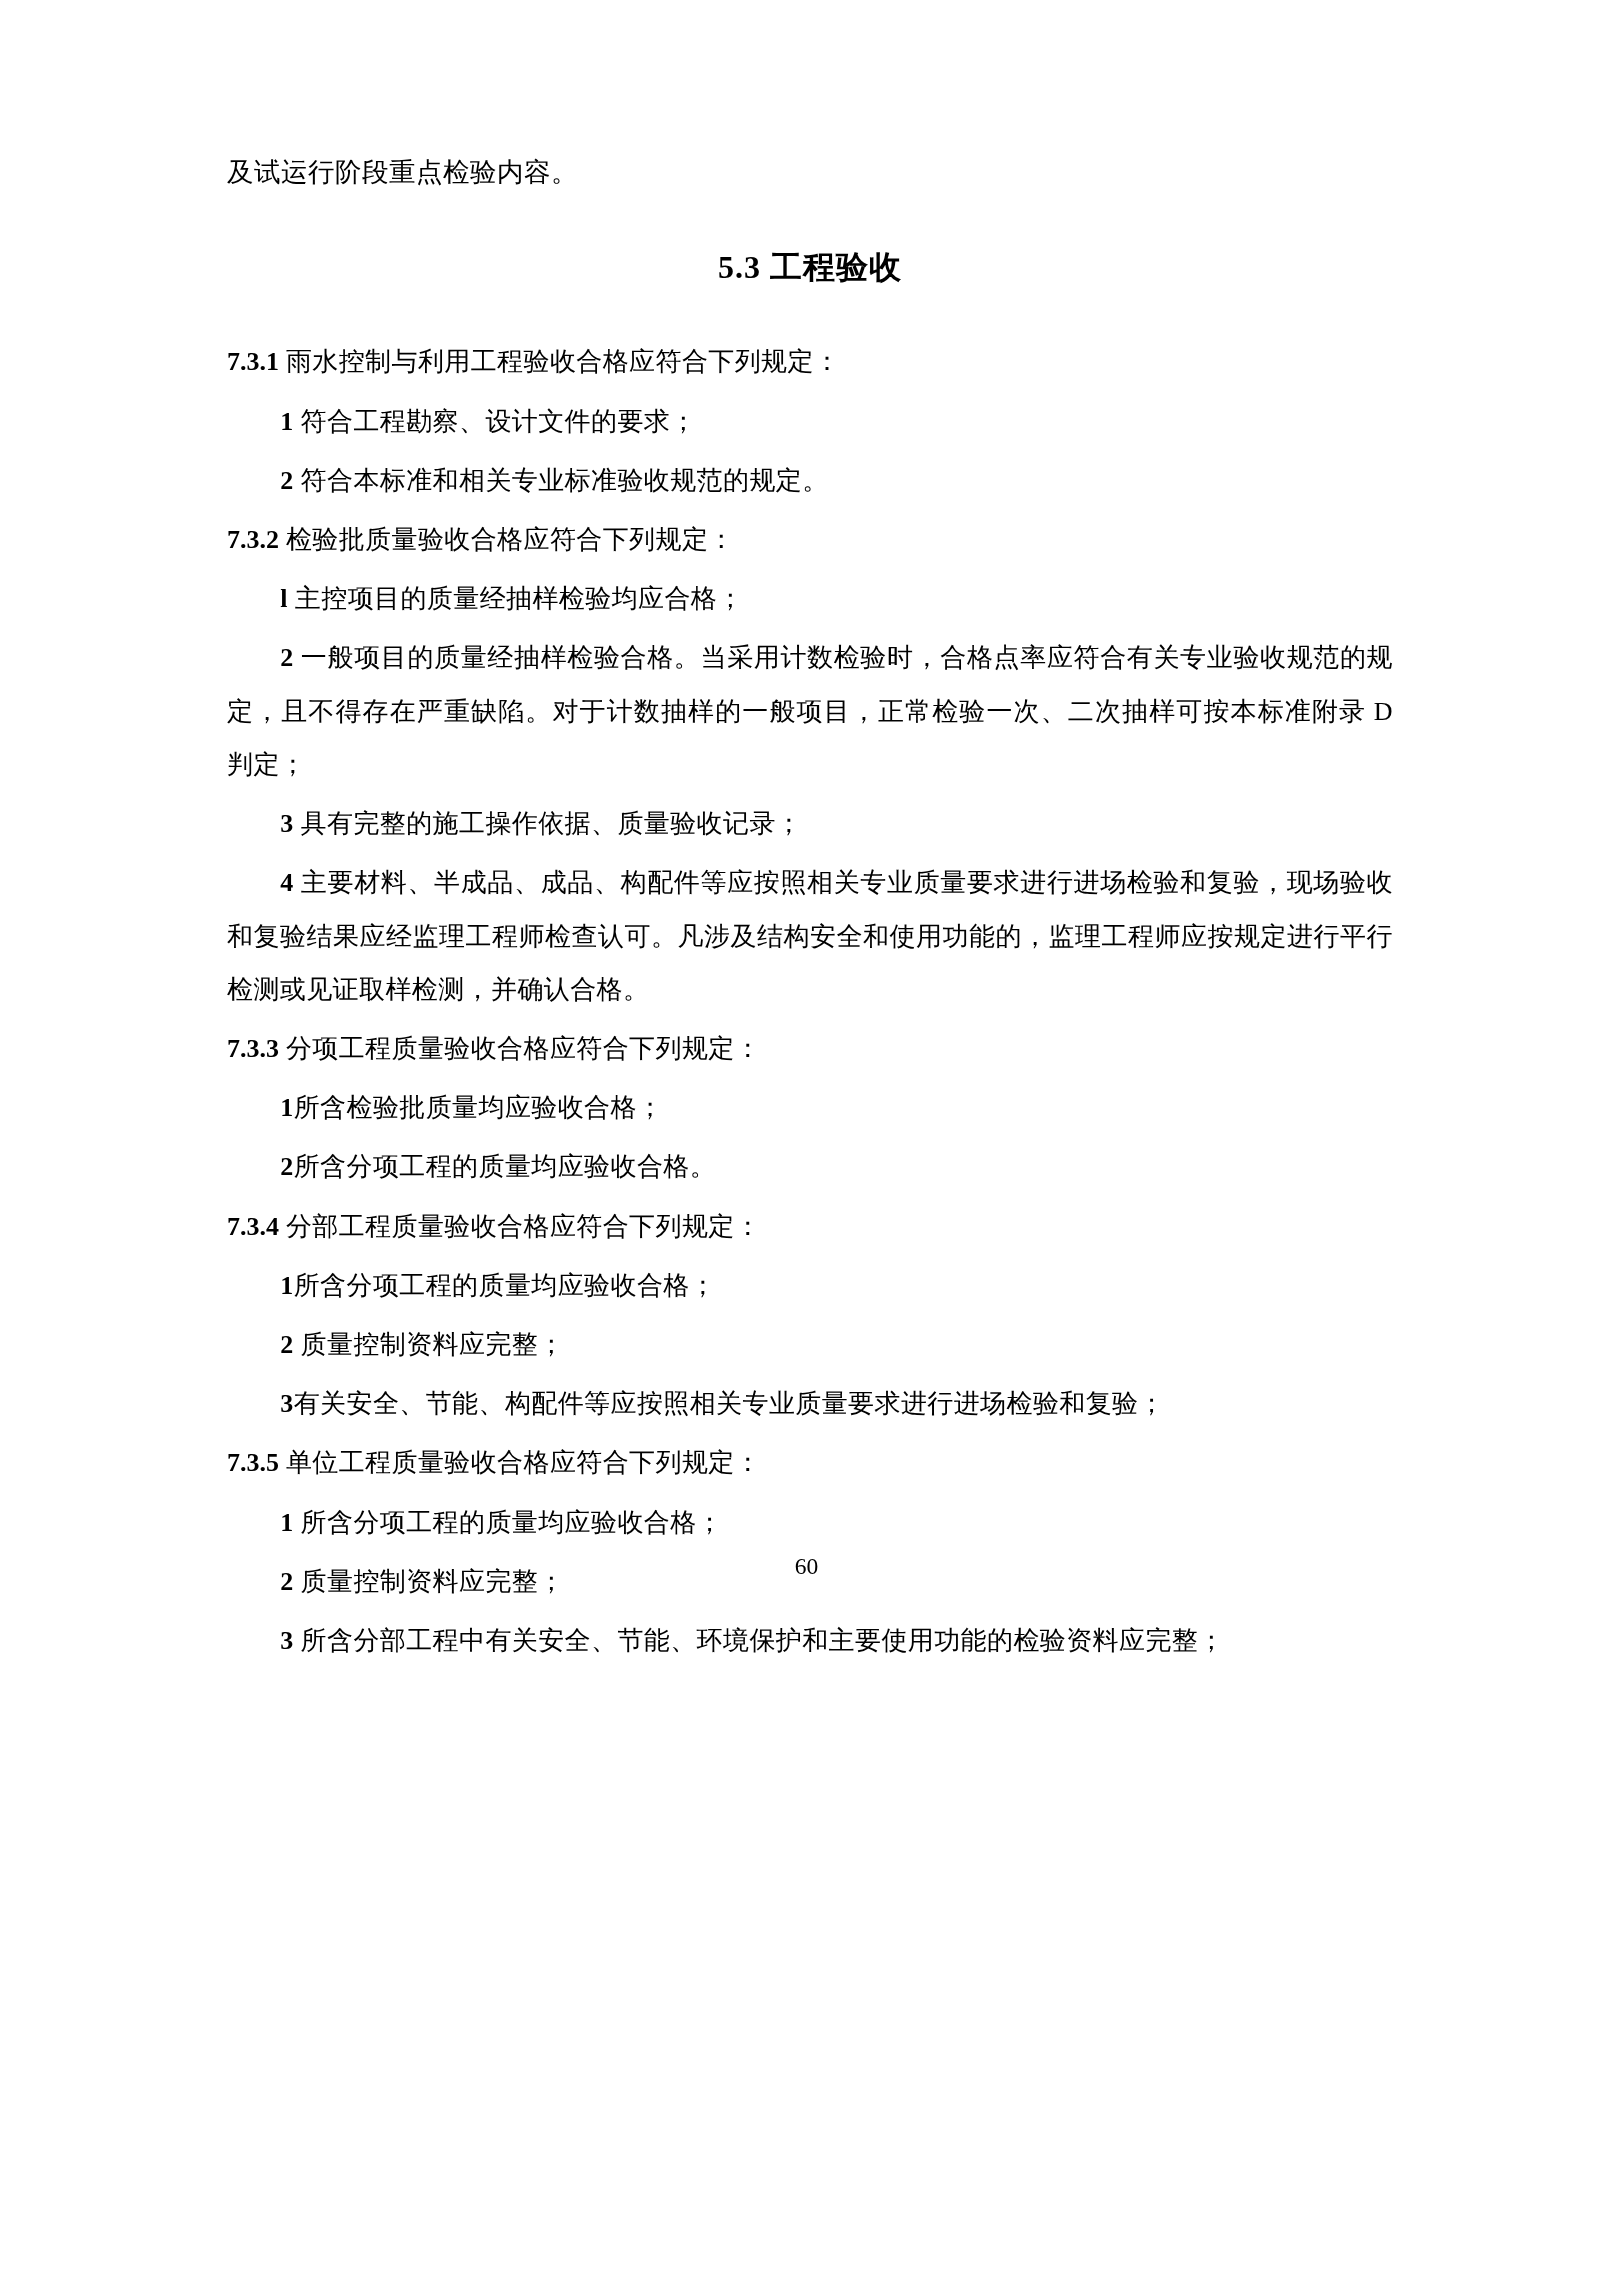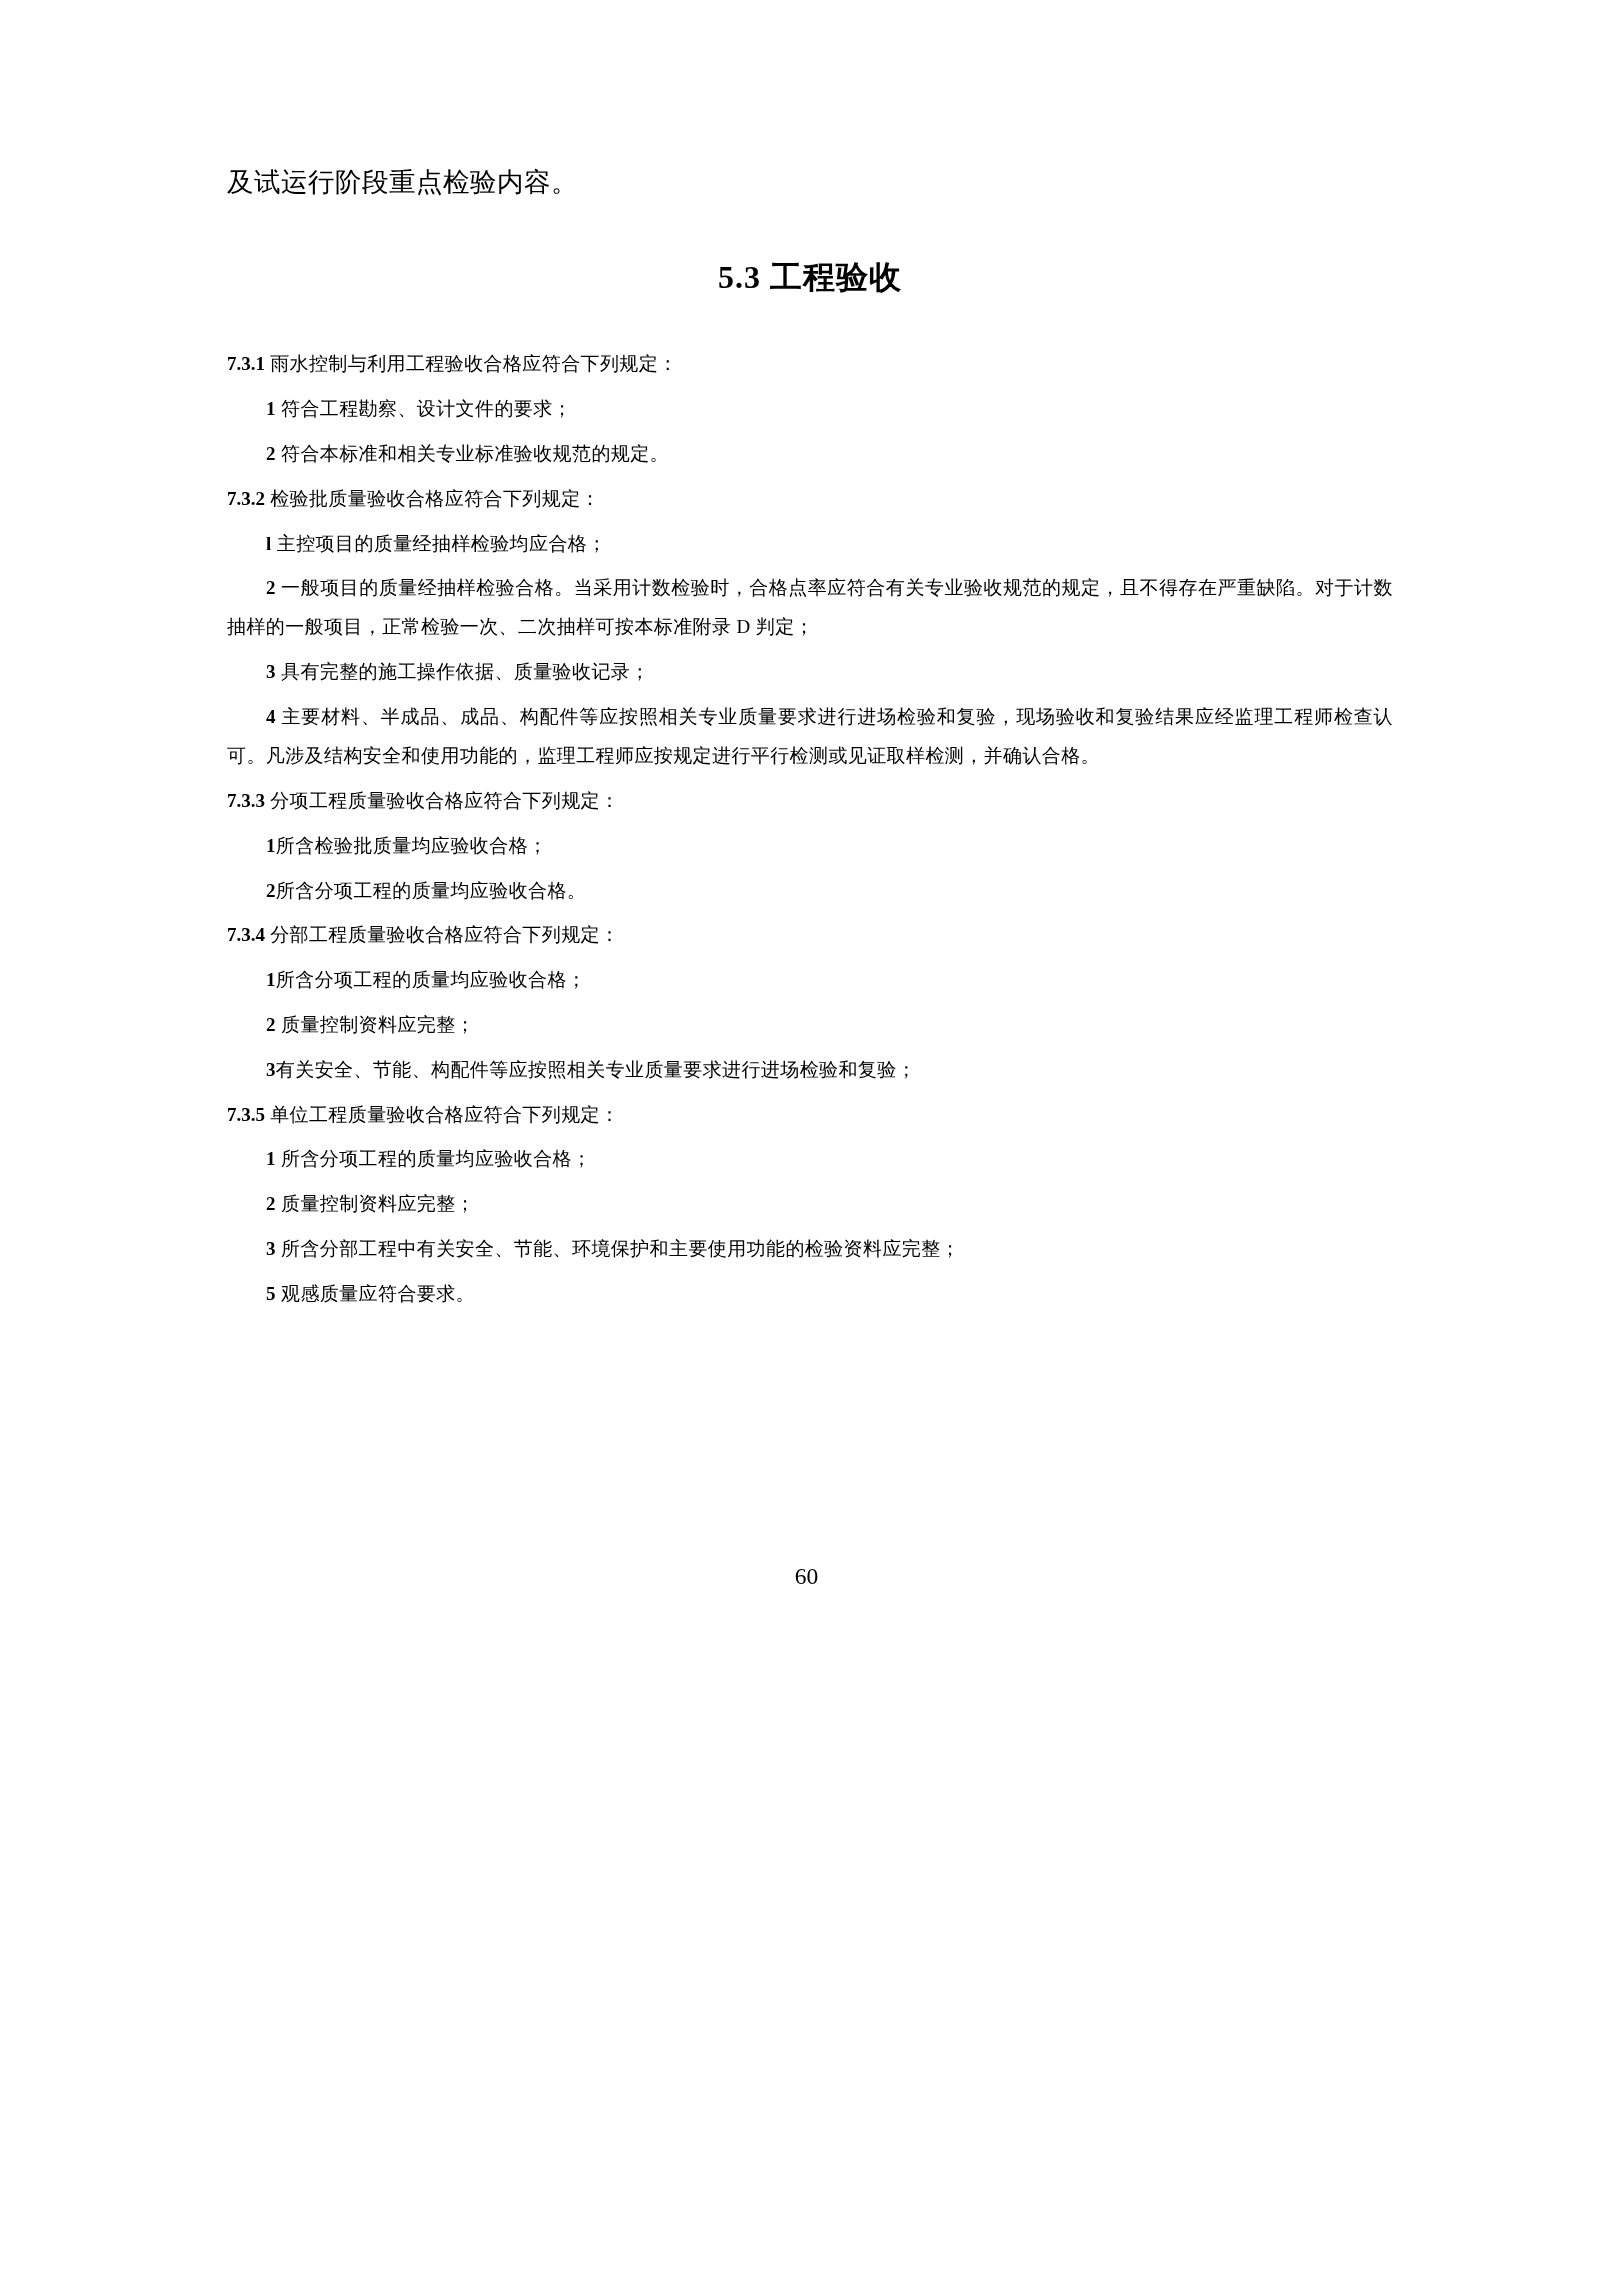--- a/index.html
+++ b/index.html
@@ -8,21 +8,21 @@
     background: #ffffff;
   }
   body {
     font-family: "Liberation Serif", "DejaVu Serif", serif;
     color: #000000;
   }
   .page {
     position: relative;
     width: 1621px;
     height: 1668px;
-    margin: 10px auto;
+    margin: 0 auto;
     background: #ffffff;
     box-sizing: border-box;
     padding: 147px 227px 0 227px;
   }
   .content {
     width: 1166px;
   }
   .lead-line {
     font-size: 26.5px;
     line-height: 1.9;
@@ -30,21 +30,21 @@
     margin: 0 0 0 0;
   }
   .section-title {
     text-align: center;
     font-size: 32px;
     font-weight: bold;
     letter-spacing: 1px;
     margin: 49px 0 45px 0;
   }
   p.para {
-    font-size: 19px;
+    font-size: 26px;
     line-height: 2.05;
     letter-spacing: 0.4px;
     margin: 0 0 5.9px 0;
     text-align: justify;
     text-justify: inter-ideograph;
   }
   p.clause {
     text-indent: 0;
   }
   p.item {

